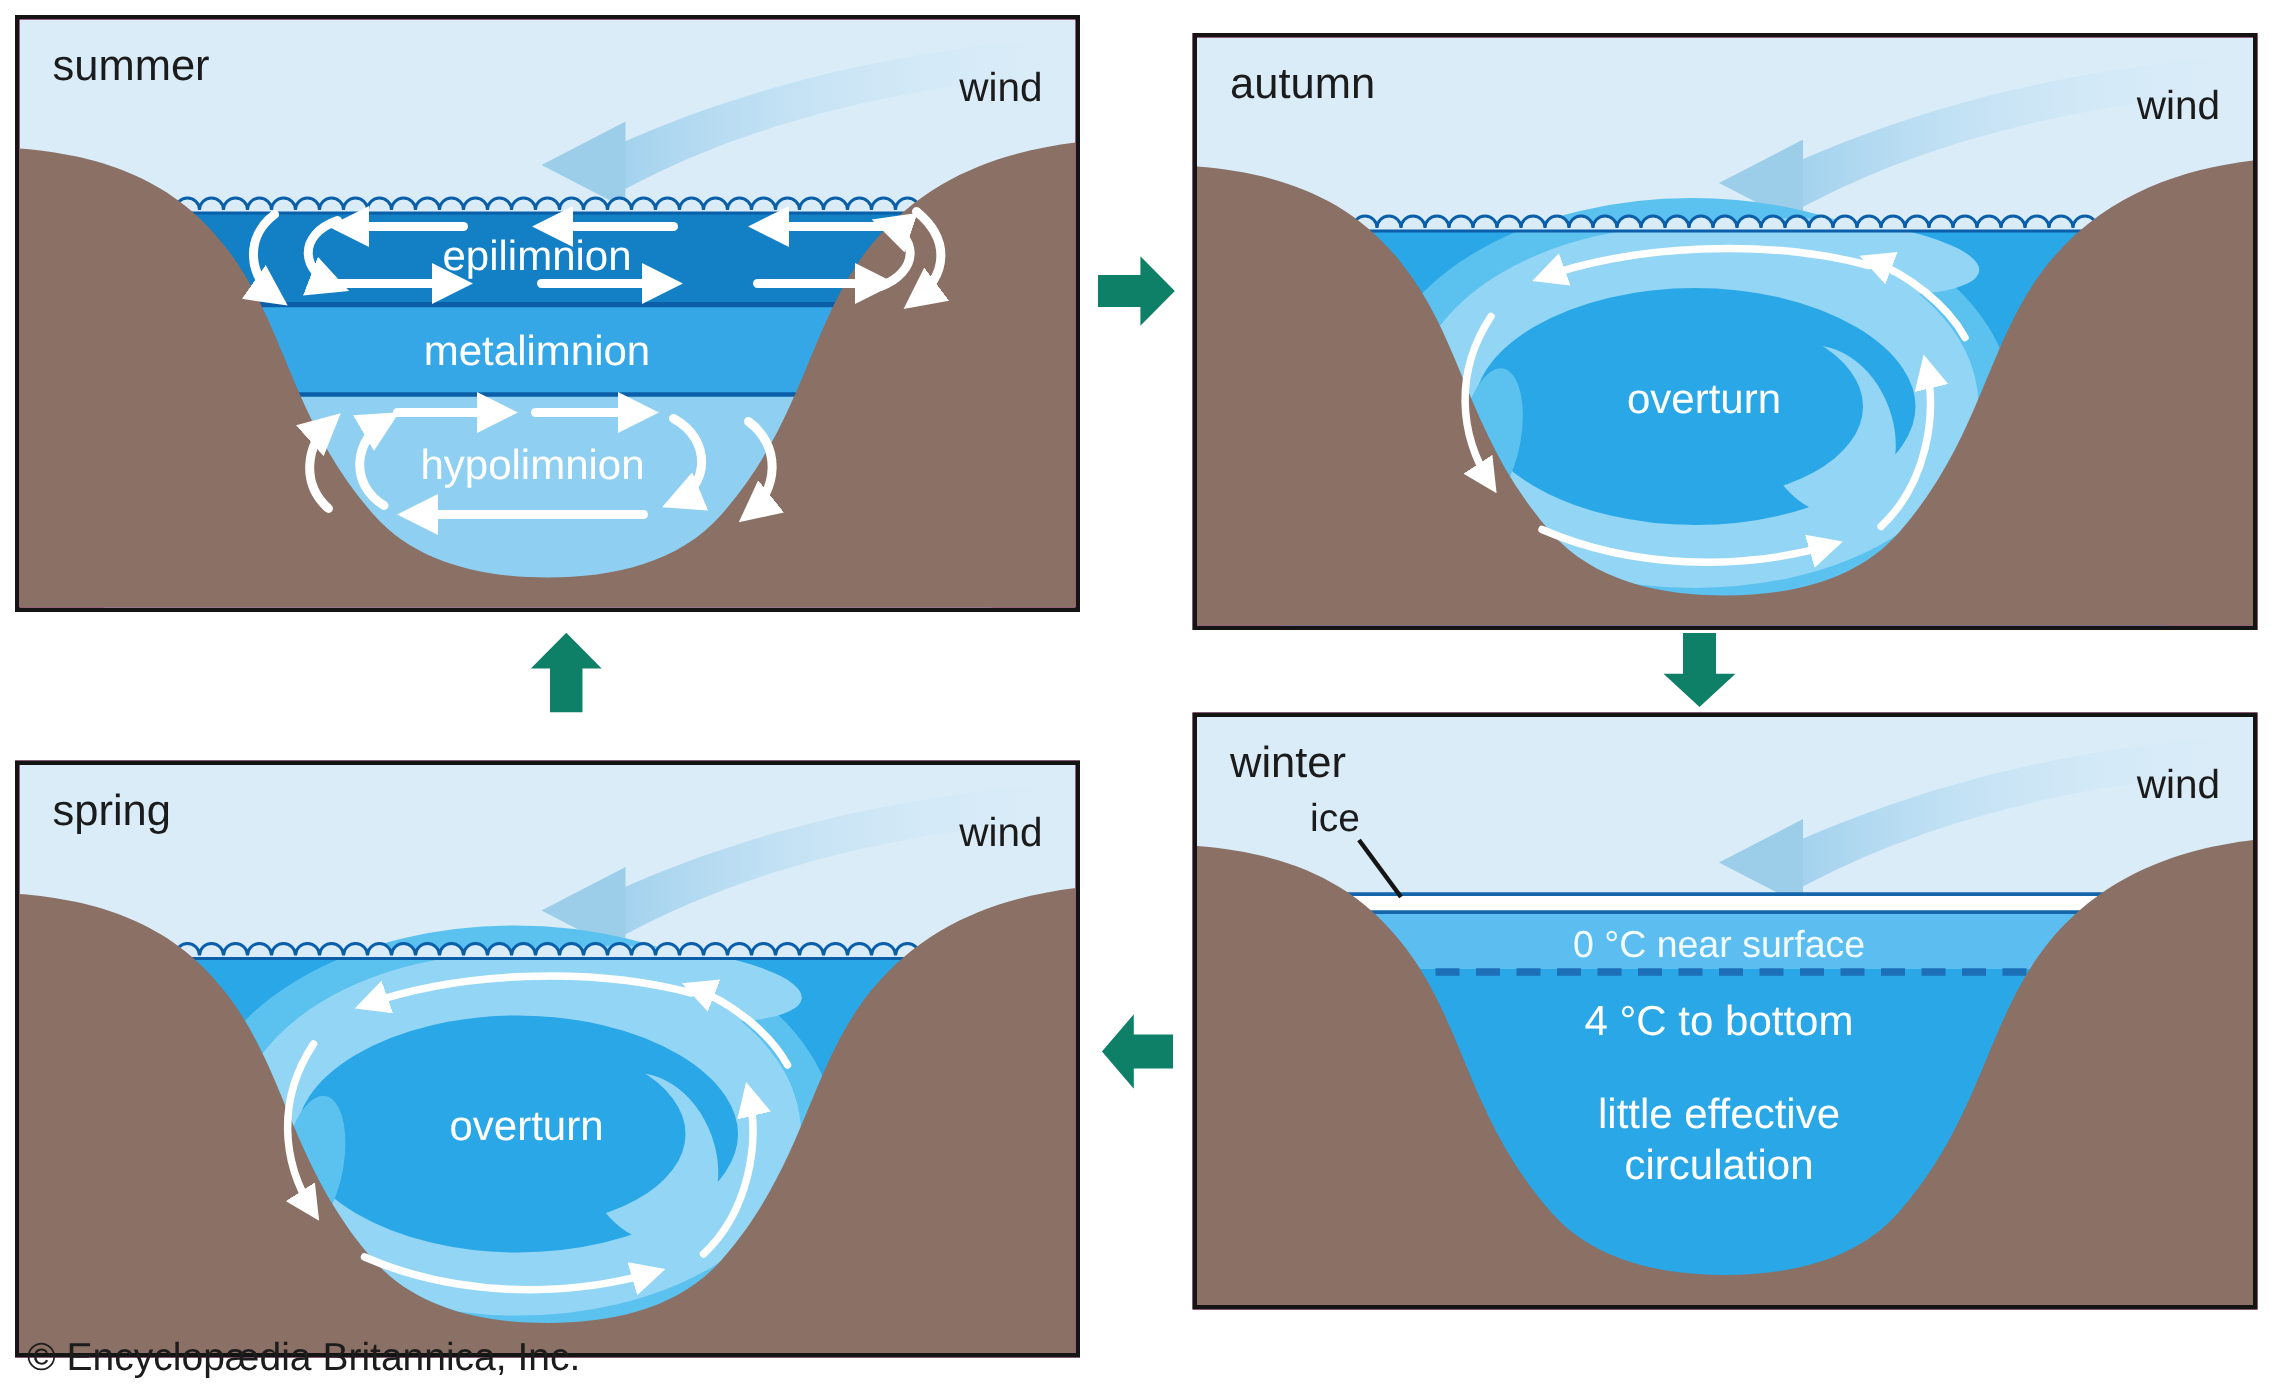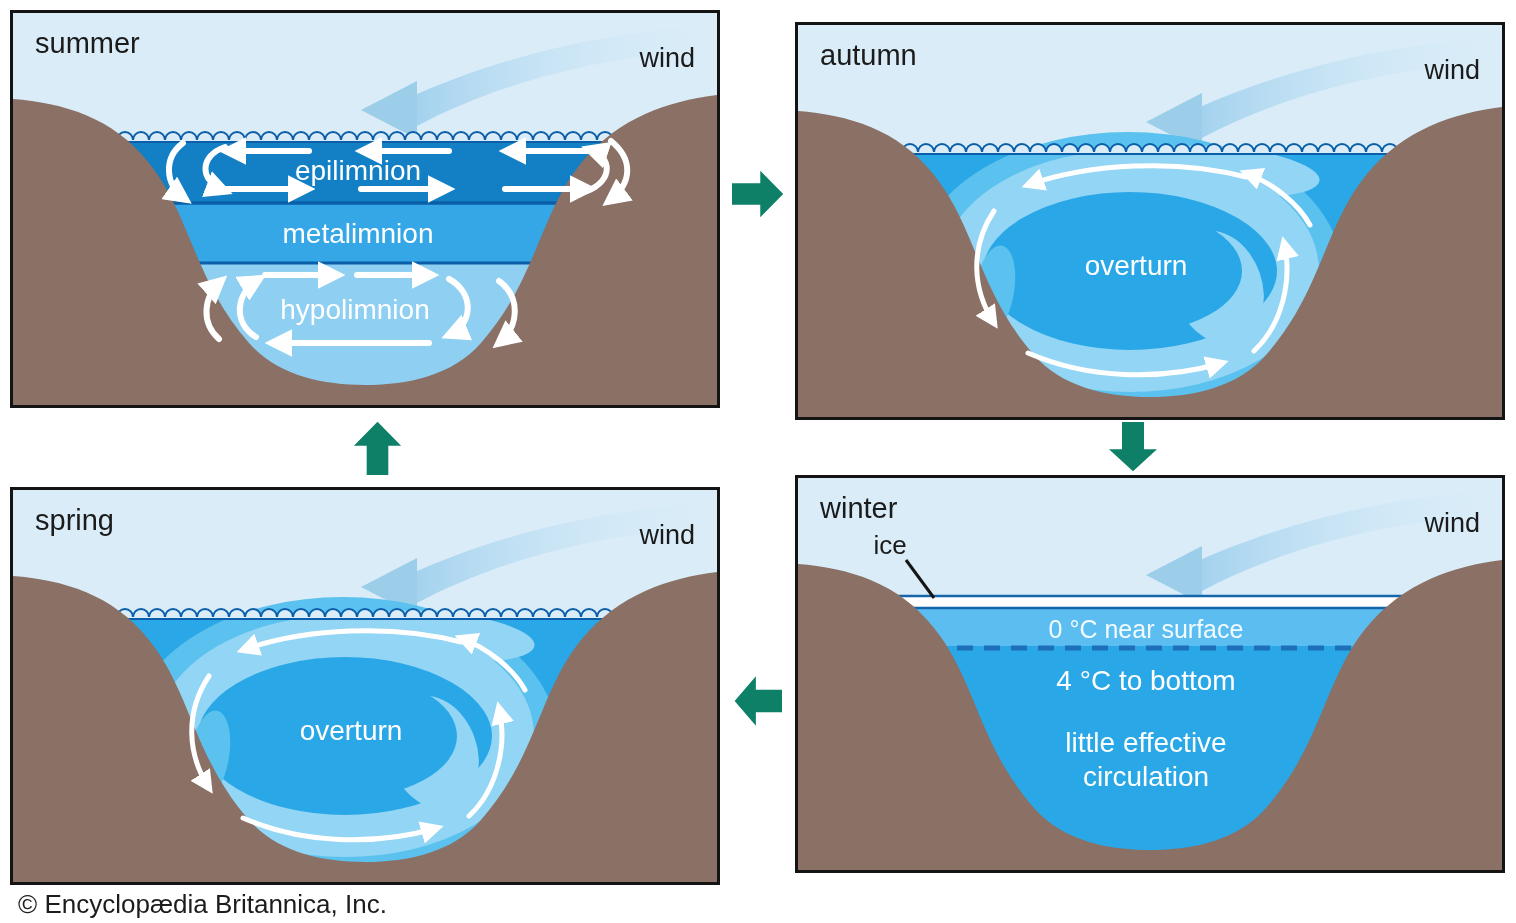--- a/index.html
+++ b/index.html
@@ -106,21 +106,21 @@
       <path class="wline5" d="M230,328 C290,354 362,356 424,338"></path>
       <path class="wline5" d="M456,326 C486,298 494,252 486,218"></path>
       <path class="wline5" d="M512,200 C500,178 474,158 448,148"></path>
     </g>
     <text class="t-season" x="22" y="40">autumn</text>
     <text class="t-wind" x="682" y="54">wind</text>
     <text class="t-white" x="338" y="250">overturn</text>
   </svg>
 </div>
 
-<div class="panel" style="left:10px;top:487px">
+<div class="panel" style="left:10px;top:507px">
   <svg viewBox="0 0 704 392">
     <rect x="0" y="0" width="704" height="392" fill="#d9ecf8"></rect>
     <use href="#windswoosh"></use>
     <rect x="56" y="127" width="592" height="265" fill="#2aa7e6"></rect>
     <g>
       <ellipse cx="330" cy="248" rx="185" ry="112" fill="none" stroke="#5bc1ee" stroke-width="58"></ellipse>
       <ellipse cx="332" cy="246" rx="168" ry="100" fill="none" stroke="#92d5f4" stroke-width="42"></ellipse>
       <ellipse cx="430" cy="146" rx="92" ry="24" fill="#92d5f4" transform="rotate(6 430 146)"></ellipse>
       <ellipse cx="420" cy="262" rx="44" ry="58" fill="#92d5f4" transform="rotate(-20 420 262)"></ellipse>
       <ellipse cx="196" cy="266" rx="20" ry="46" fill="#5bc1ee" transform="rotate(10 196 266)"></ellipse>

